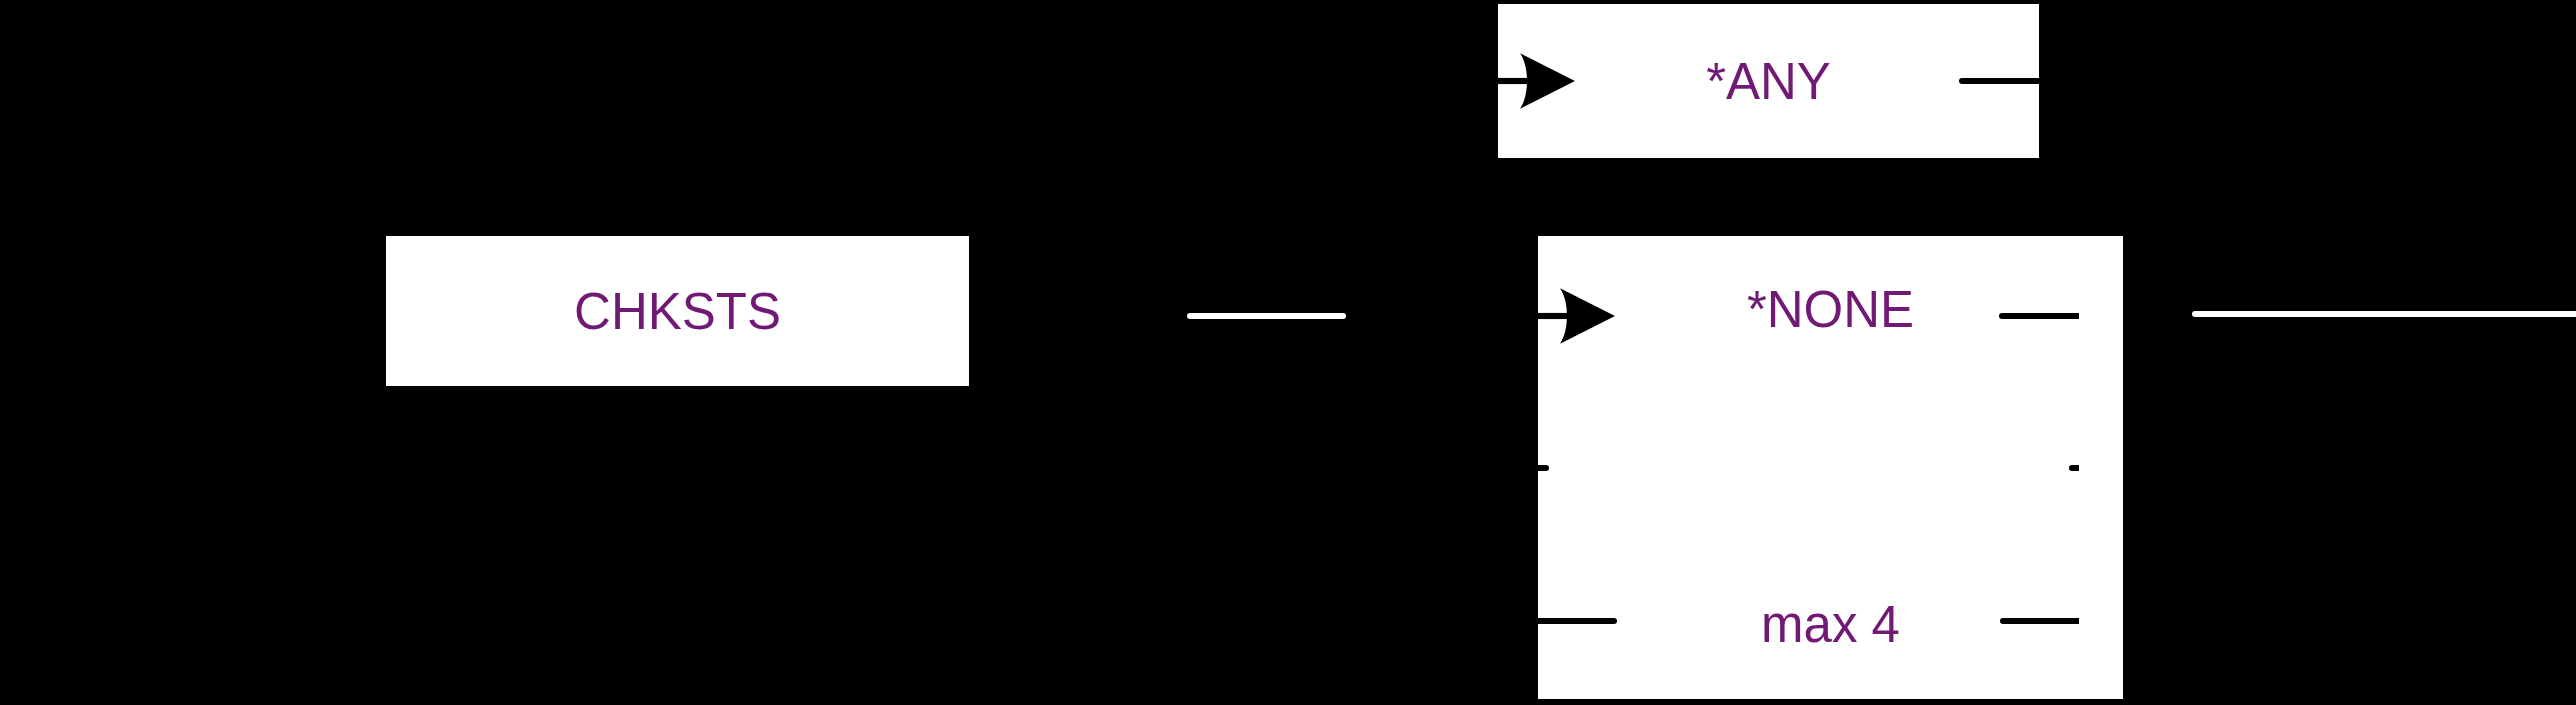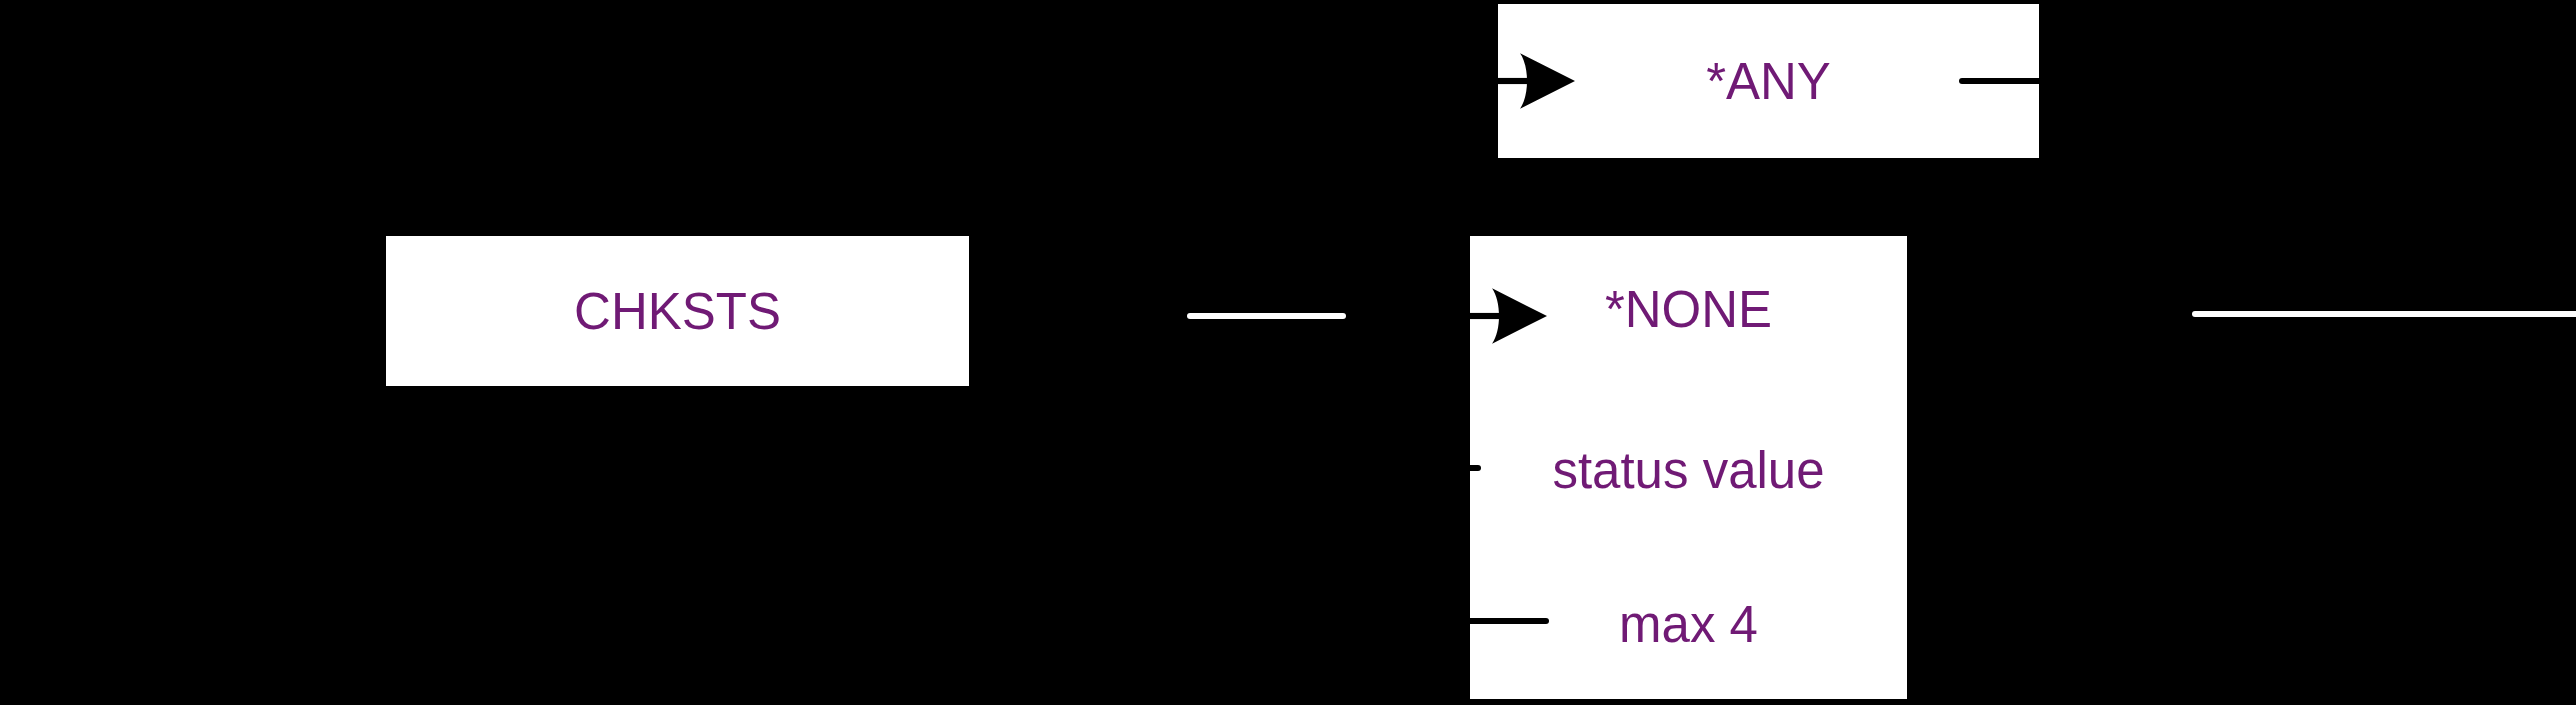--- a/index.html
+++ b/index.html
@@ -22,21 +22,21 @@
     line-height: 1;
     white-space: nowrap;
   }
   
   .cmd-box {
     left: 339px; top: 236px; width: 583px; height: 150px;
     display: flex; align-items: center; justify-content: center; margin-left: 47px;
   }
   
   .opt-top  { left: 1498px; top: 4.1px;   width: 541px; height: 154px; }
-  .opt-main { left: 1470px; top: 236px; width: 437px; height: 463px; }
+  .opt-main { left: 1538px; top: 236px; width: 553px; height: 463px; padding-left: 32px; }
   
   .row-label {
     position: absolute;
     left: 0; width: 100%;
     text-align: center;
     transform: translateY(-50%);
   }
   
   .wline {
     position: absolute;
@@ -86,21 +86,20 @@
   <div class="box opt-main">
 
     <svg class="arrow" style="top:52px" viewBox="0 0 150 108" aria-hidden="true">
       <rect x="0" y="48" width="62" height="12" fill="#000000"></rect>
       <path d="M43,0 C61,26 61,82 43,108 L150,54 Z" fill="#000000"></path>
     </svg>
     <span class="label row-label" style="top:73px">*NONE</span>
     <div class="bdash cap-left" style="left:461px; top:77px; width:80px;"></div>
 
     <div class="bdash cap-right" style="left:0; top:229px; width:10.8px;"></div>
-    <span class="label row-label" style="top:234px">status value</span>
     <div class="bdash cap-left" style="left:531px; top:229px; width:9.8px;"></div>
 
     <div class="bdash cap-right" style="left:0; top:382px; width:79px;"></div>
     <span class="label row-label" style="top:388px">max 4</span>
     <div class="bdash cap-left" style="left:462px; top:382px; width:79px;"></div>
 
   </div>
 
 </div>
 

